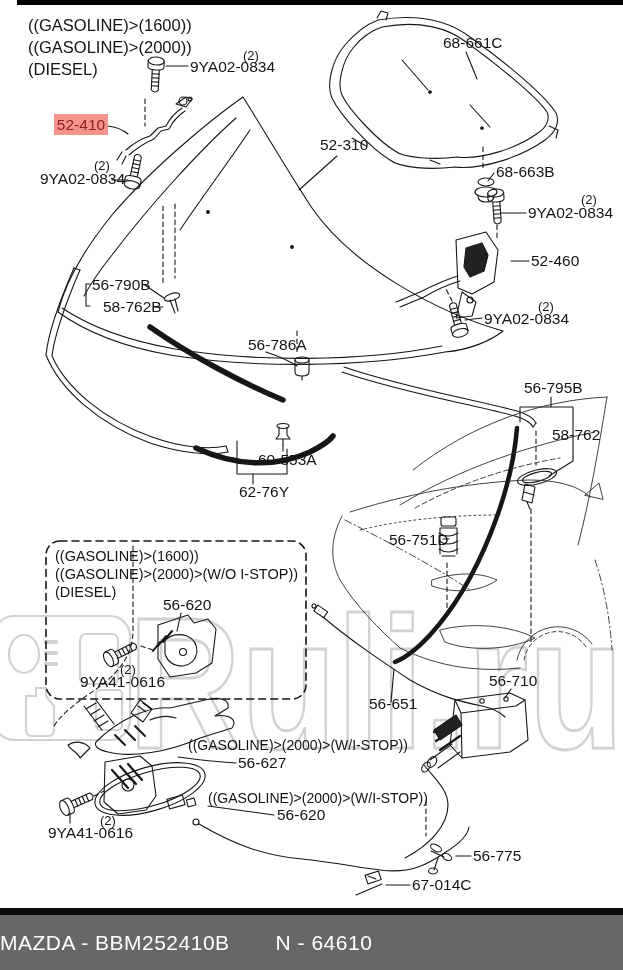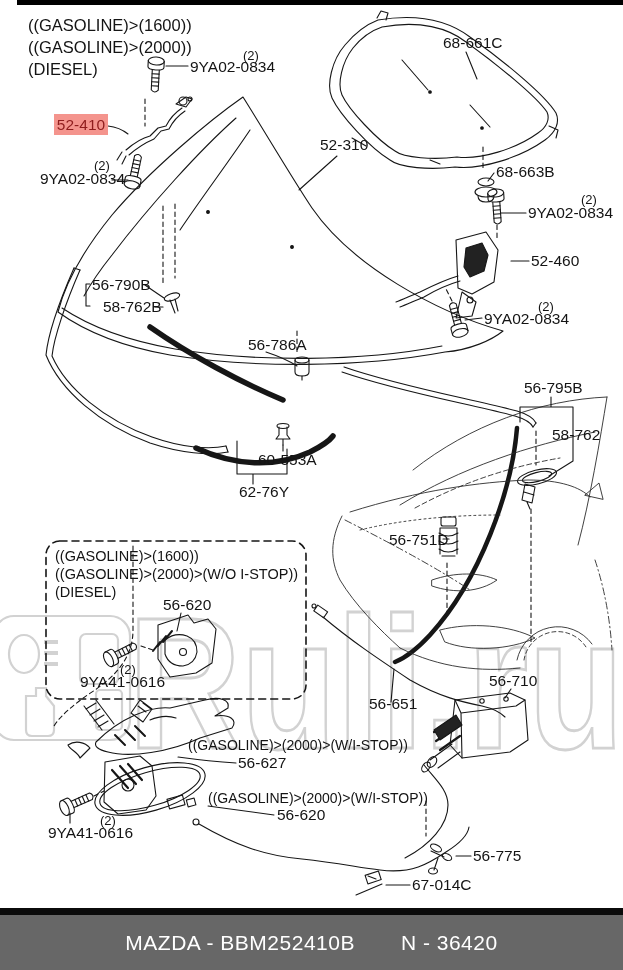--- a/index.html
+++ b/index.html
@@ -3,21 +3,21 @@
 <meta charset="utf-8">
 <style>
   html,body{margin:0;padding:0;background:#fff;}
   .page{position:relative;width:623px;height:970px;background:#fff;overflow:hidden;
         font-family:"Liberation Sans",sans-serif;}
   .topbar{position:absolute;left:17px;top:0;right:0;height:5px;background:#000;}
   .diagram-svg{position:absolute;left:0;top:0;}
   .footer{position:absolute;left:0;bottom:0;width:100%;}
   .footer-line{height:7px;background:#0b0b0b;}
   .footer-bar{height:55px;background:#676767;display:flex;align-items:center;
-              justify-content:center;gap:46px;color:#fff;font-size:21px;letter-spacing:.5px;}
+              gap:46px;color:#fff;font-size:21px;letter-spacing:.5px;}
   svg text{font-family:"Liberation Sans",sans-serif;}
 </style>
 </head>
 <body>
 
 <div class="page">
   <div class="topbar"></div>
 
   <svg class="diagram-svg" width="623" height="970" viewBox="0 0 623 970">
 
@@ -317,16 +317,16 @@
       <text x="489" y="686">56-710</text>
       <text x="473" y="861">56-775</text>
       <text x="412" y="890">67-014C</text>
     </g>
   </svg>
 
   <div class="footer">
     <div class="footer-line"></div>
     <div class="footer-bar">
       <span>MAZDA - BBM252410B</span>
-      <span>N - 36420</span>
+      <span>N - 64610</span>
     </div>
   </div>
 </div>
 
 </body></html>

